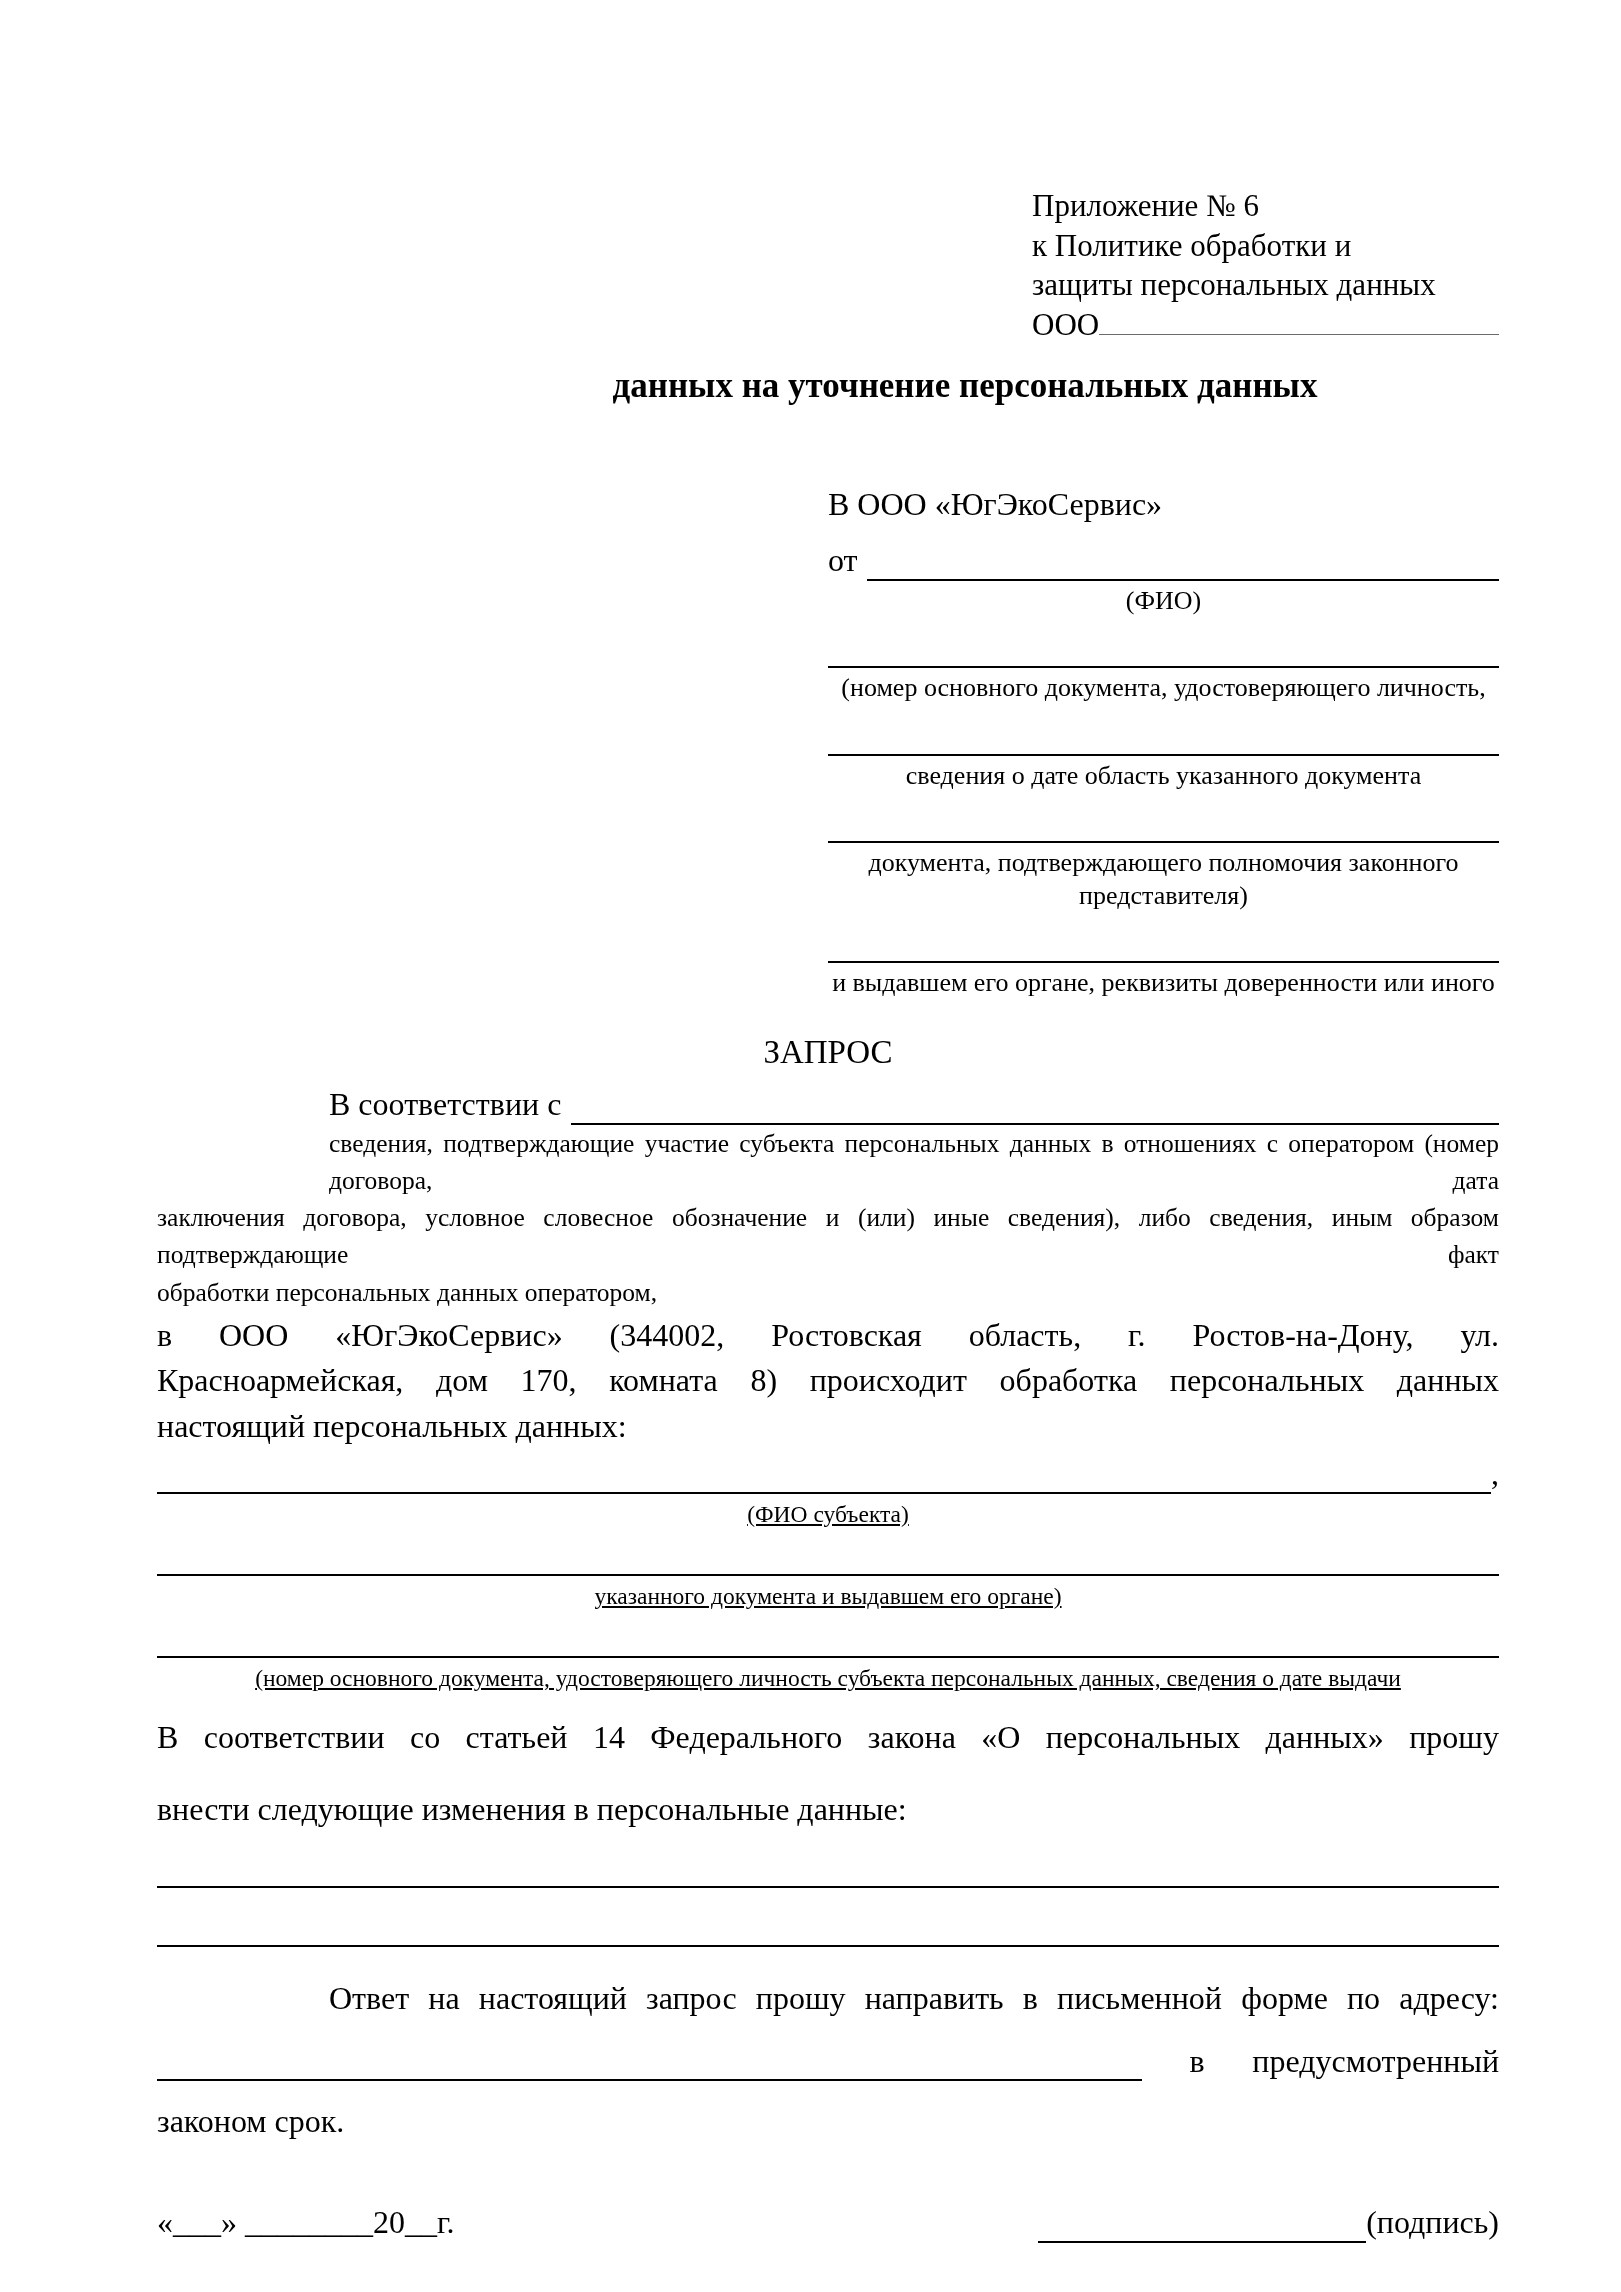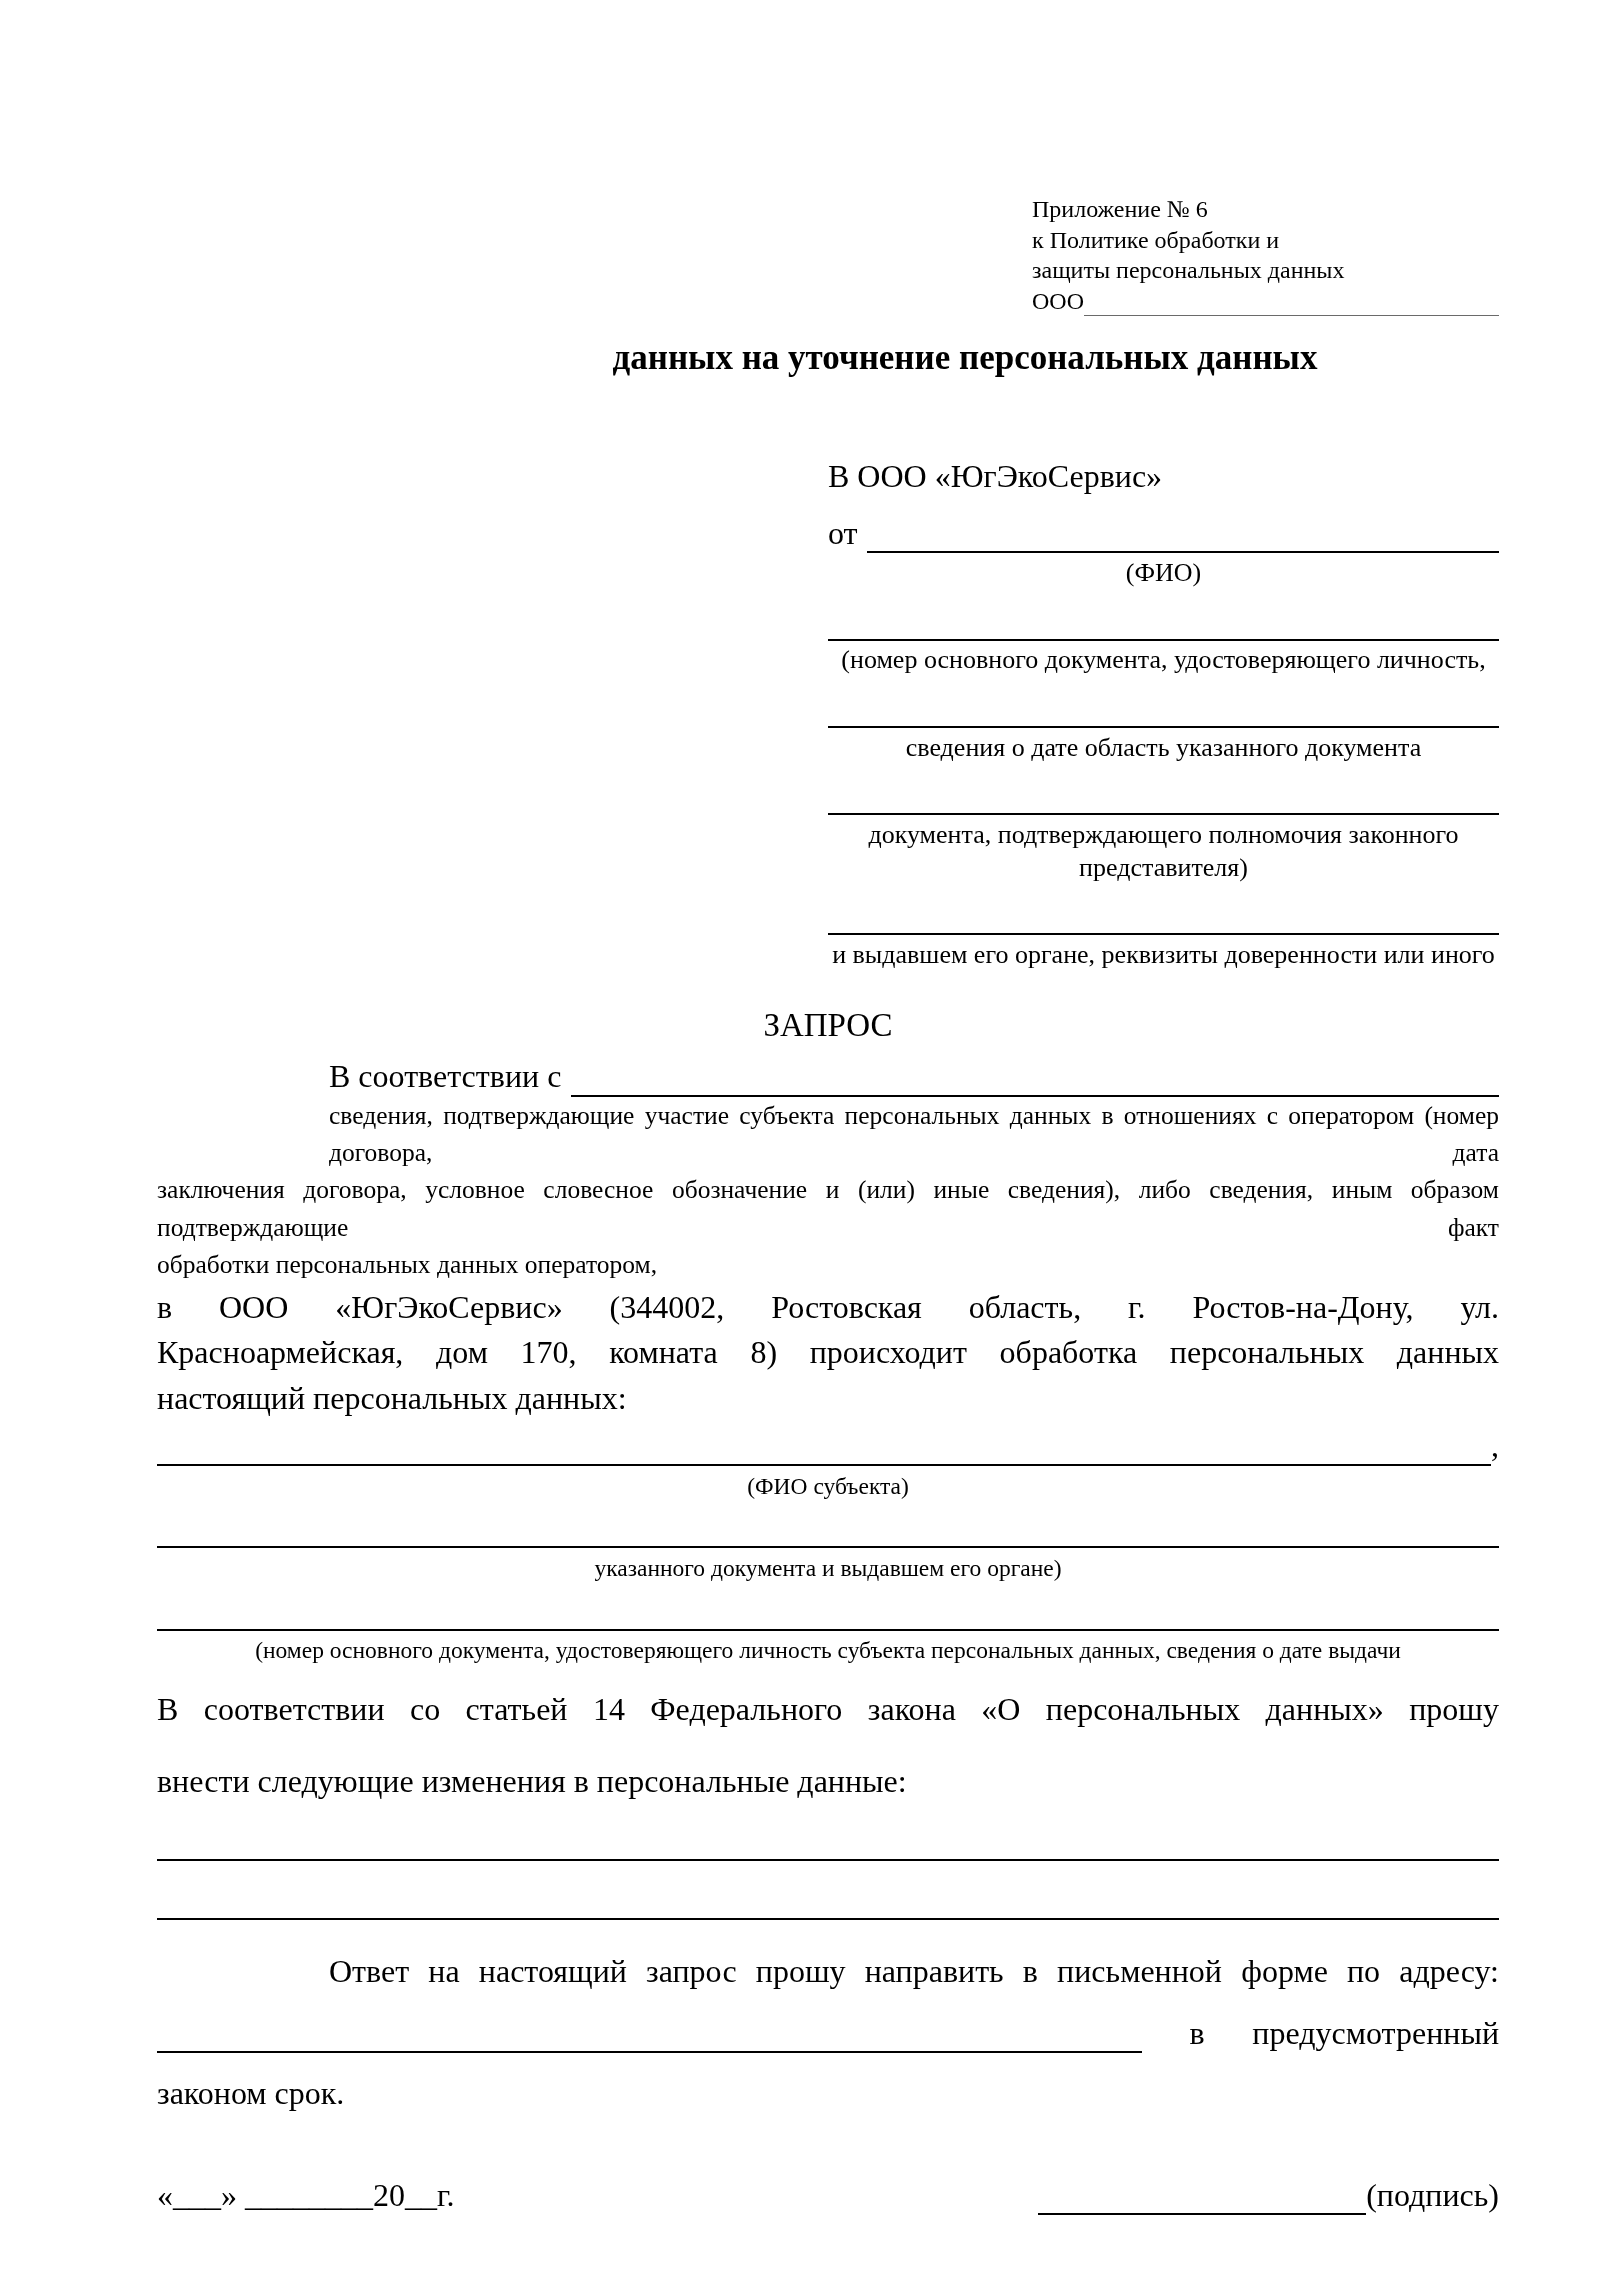--- a/index.html
+++ b/index.html
@@ -20,23 +20,22 @@
     font-size: 32px;
     line-height: 1.27;
     color: #000000;
     overflow: hidden;
   }
 
   
   .annex {
     width: 467px;
     margin-left: auto;
-    font-size: 24px;
+    font-size: 31px;
     line-height: 1.28;
-    margin-top: 8px;
   }
   .annex-company-line {
     display: flex;
     align-items: flex-start;
   }
   .annex-fill {
     flex: 1;
     height: 29px;
     border-bottom: 1px solid #6a6a6a;
   }
@@ -124,20 +123,21 @@
   .doc-group { margin-top: 19.6px; }
   .doc-group .fill-line {
     height: 25.5px;
     border-bottom: 2.9px solid #000;
   }
   .caption-wide {
     font-size: 23.5px;
     line-height: 1.25;
     text-align: center;
     margin-top: 5.9px;
+    text-decoration: underline;
   }
 
   .law { margin-top: 23.5px; }
   .law-line1 { margin-bottom: 31px; }
 
   .blank-line {
     height: 0;
     border-bottom: 2.9px solid #000;
   }
   .blank-line-a { margin-top: 57px; }

